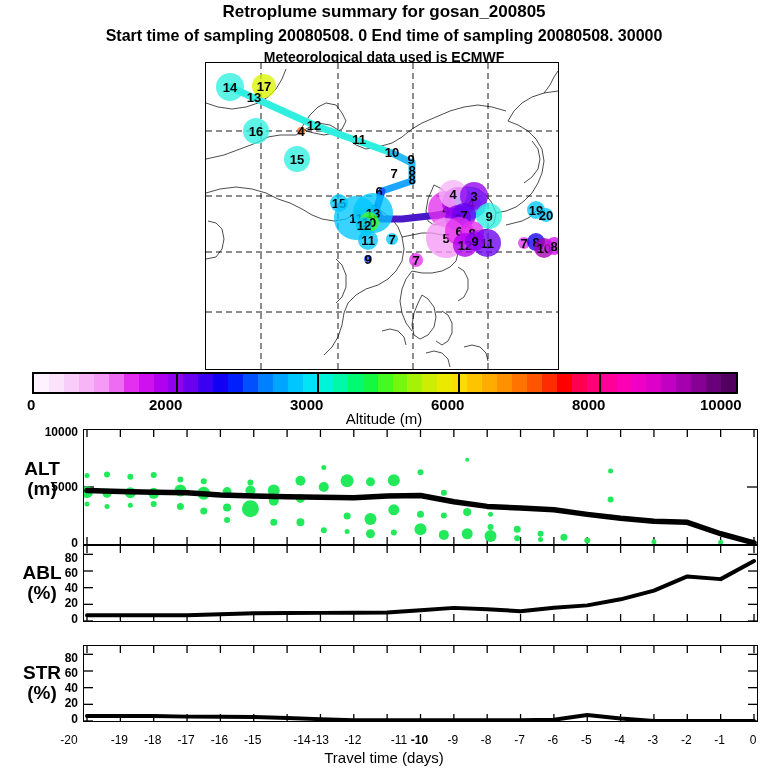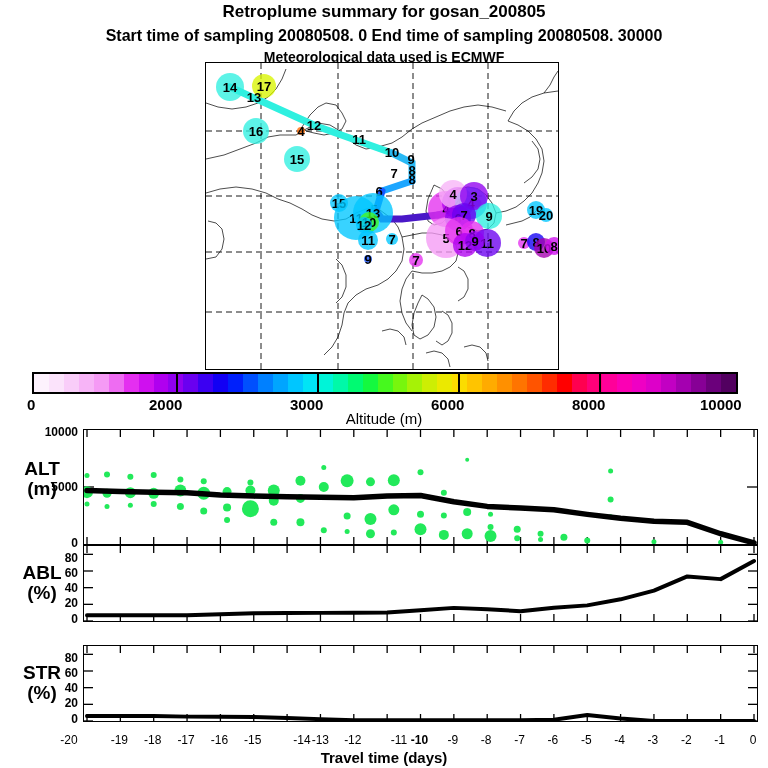--- a/index.html
+++ b/index.html
@@ -36,21 +36,21 @@
   .plab{position:absolute;left:6px;width:72px;text-align:center;
         font-size:19px;font-weight:bold;line-height:20px;}
   #altlab{top:459px;}
   #abllab{top:563px;}
   #strlab{top:663px;}
 
   .ytk{position:absolute;font-size:12px;font-weight:bold;text-align:right;
        width:58px;left:20px;}
 
   .xtk{position:absolute;font-size:12px;top:733px;text-align:center;width:30px;}
-  #xtitle{top:749px;left:0;width:768px;text-align:center;font-size:15px;font-weight:bold;}
+  #xtitle{top:749px;left:0;width:768px;text-align:center;font-size:15px;font-weight:normal;}
 
   svg{display:block;}
 </style>
 </head>
 <body>
 
 <div class="t" id="title">Retroplume summary for gosan_200805</div>
 <div class="t" id="subtitle">Start time of sampling 20080508.    0    End time of sampling 20080508. 30000</div>
 <div class="t" id="metline">Meteorological data used is ECMWF</div>
 

